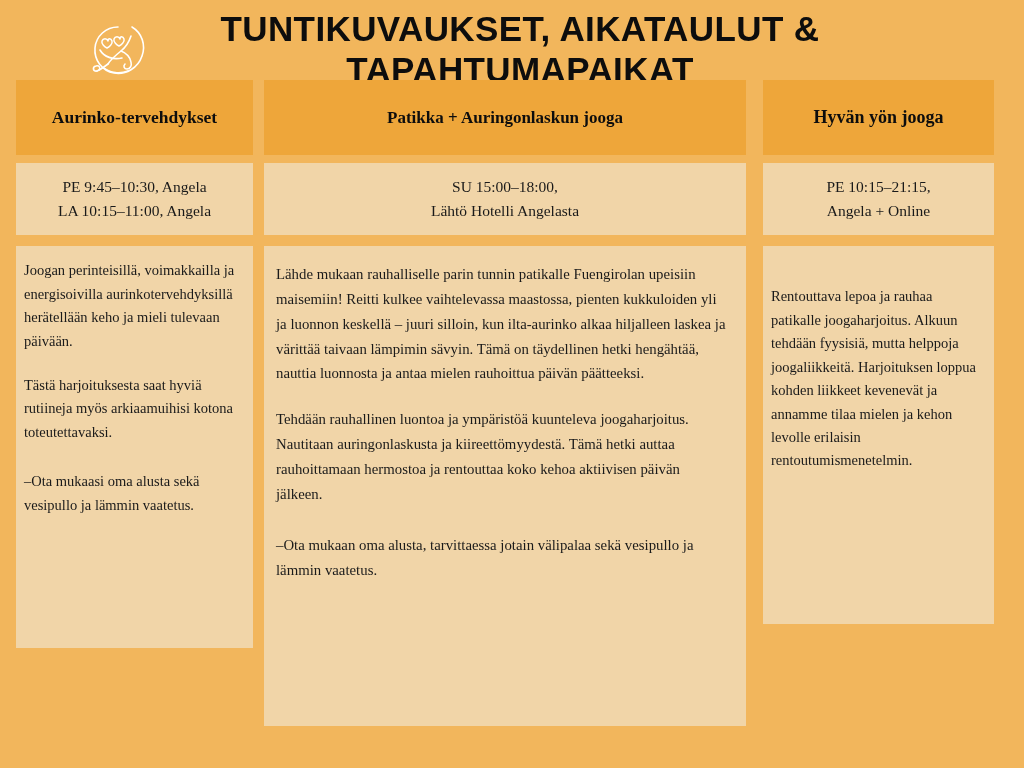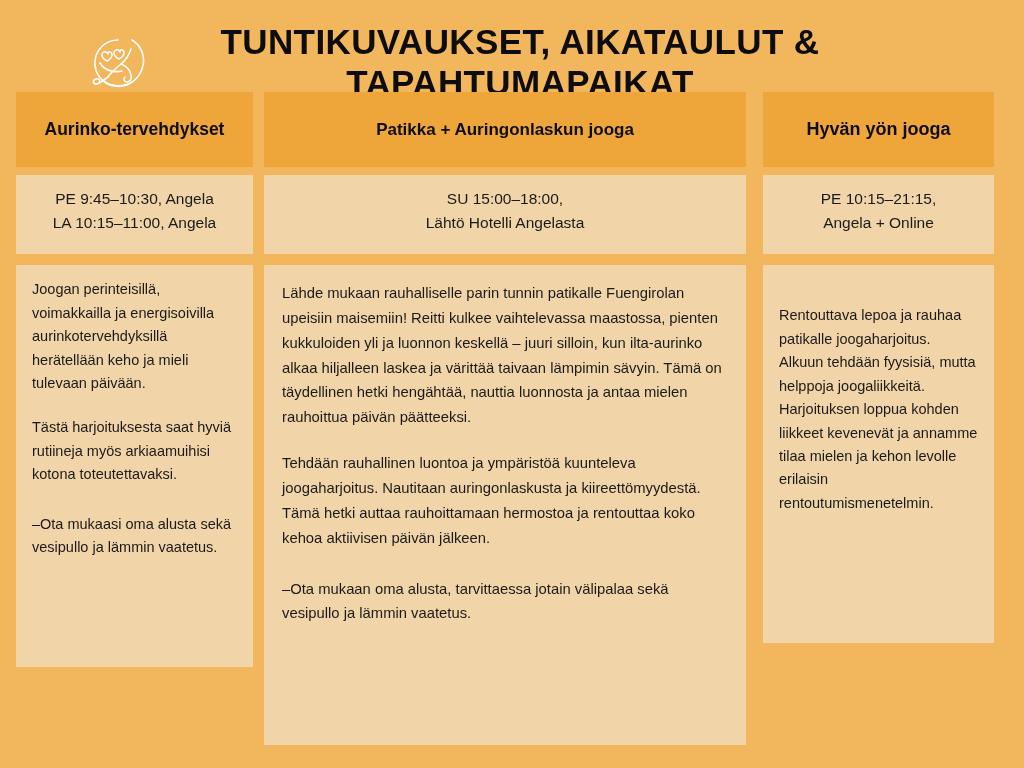--- a/index.html
+++ b/index.html
@@ -12,21 +12,21 @@
     background: #f2b65c;
     font-family: "Liberation Sans", sans-serif;
     overflow: hidden;
     position: relative;
   }
 
   
   .header {
     position: absolute;
     left: 0;
-    top: 13px;
+    top: 0;
     width: 1024px;
     height: 92px;
   }
   .logo {
     position: absolute;
     left: 82px;
     top: 14px;
     width: 72px;
     height: 72px;
   }
@@ -40,23 +40,24 @@
     font-weight: bold;
     line-height: 1.18;
     letter-spacing: 0.4px;
     color: #0d0d0d;
   }
 
   
   .columns {
     position: absolute;
     left: 0;
-    top: 92px;
+    top: 80px;
     width: 1024px;
     height: 564px;
+    font-family: Liberation Serif, serif;
   }
   .col {
     position: absolute;
     top: 0;
   }
   .col-1 { left: 16px;  width: 237px; }
   .col-2 { left: 264px; width: 482px; }
   .col-3 { left: 763px; width: 231px; }
 
   .col-head {
@@ -77,37 +78,37 @@
   .col-2 .col-head { font-size: 17px; }
   .col-3 .col-head { font-size: 18px; }
 
   .col-sched {
     background: #f1d5a8;
     color: #1a1a1a;
     text-align: center;
     font-size: 15.5px;
     line-height: 1.52;
     margin-top: 8px;
-    padding: 12px 8px 20px 8px;
+    padding: 12px 8px 13px 8px;
     box-sizing: border-box;
   }
 
   .col-body {
     background: #f1d5a8;
     color: #1a1a1a;
     margin-top: 11px;
-    padding: 13px 16px 16px 16px;
+    padding: 13px 16px 16px 8px;
     box-sizing: border-box;
     font-size: 14.5px;
     line-height: 1.62;
   }
   .col-2 .col-body {
     font-size: 14.8px;
     line-height: 1.68;
-    padding: 16px 18px 20px 18px;
+    padding: 16px 18px 20px 12px;
   }
   .col-1 .col-body { height: 402px; }
   .col-2 .col-body { height: 480px; }
   .col-3 .col-body { height: 378px; }
 
   .col-body p { margin: 0 0 1.42em 0; }
   .col-body p:last-child { margin-bottom: 0; margin-top: 26px; }
 </style>
 </head>
 <body>

